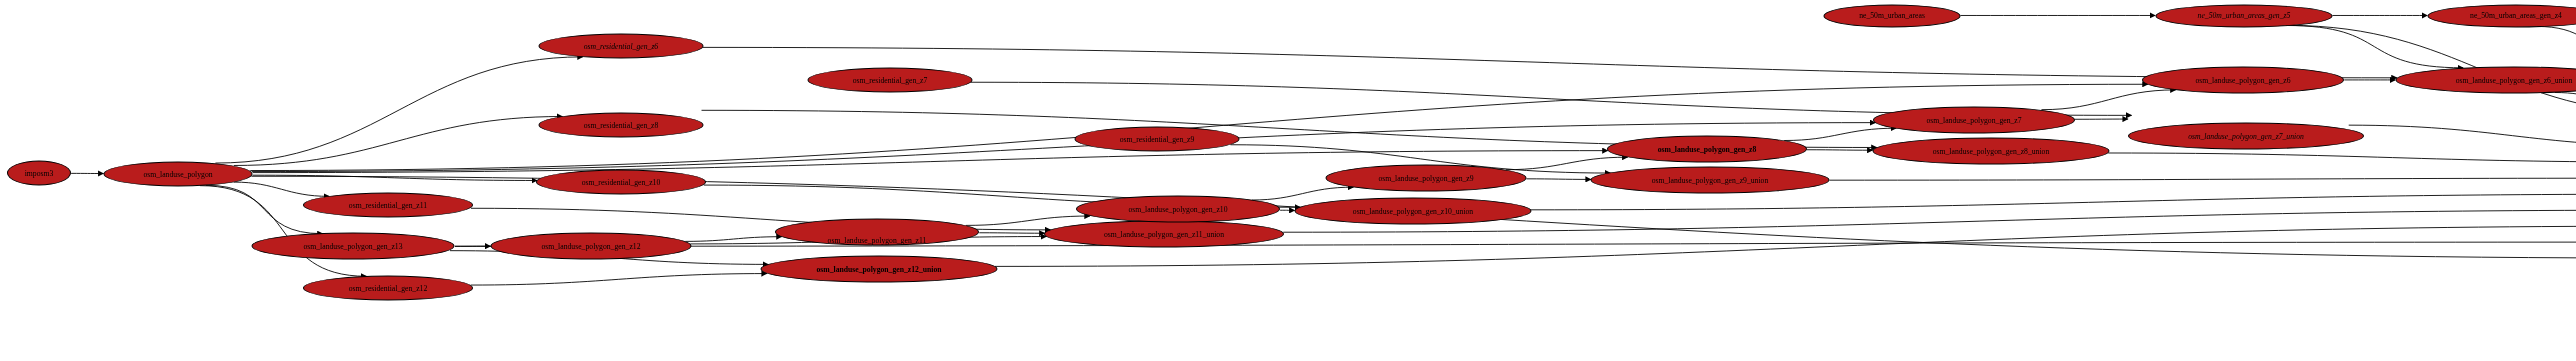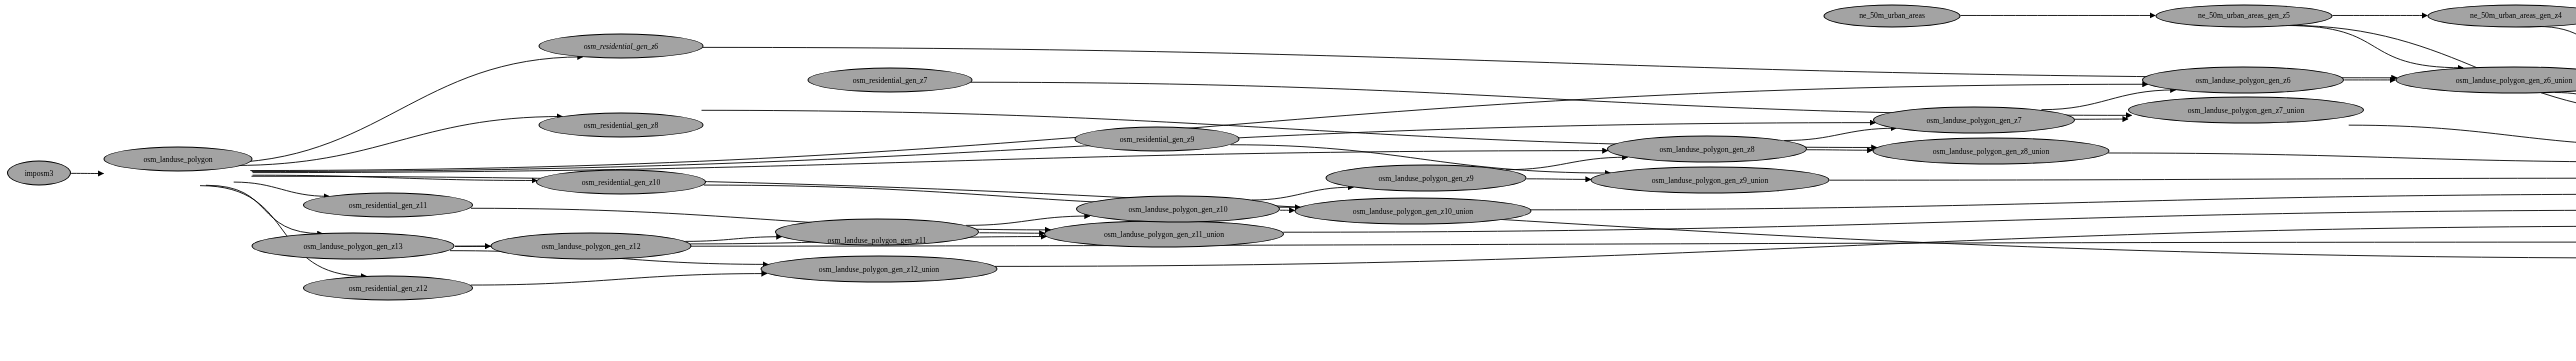--- a/index.html
+++ b/index.html
@@ -19,21 +19,21 @@
     left: 0; top: 0;
     width: 2741px;
     height: 362px;
     pointer-events: none;
   }
   .node {
     position: absolute;
     transform: translate(-50%, -50%);
     border: 0.8px solid #000000;
     border-radius: 50%;
-    background: #a3a3a3;
+    background: #b91c1c;
     display: flex;
     align-items: center;
     justify-content: center;
     white-space: nowrap;
     color: #000000;
     font-size: 7.7px;
     line-height: 1;
     box-sizing: border-box;
   }
 </style>
@@ -93,21 +93,21 @@
         <path d="M 2970.3 406.9 C 3971.4 406.9 4193.9 376.5 5195.0 376.5" marker-end="url(#arrow)"></path>
         <path d="M 2490.7 450.3 C 3707.6 450.3 3978.1 407.5 5195.0 407.5" marker-end="url(#arrow)"></path>
         <path d="M 1931.0 516.6 C 3399.8 516.6 3726.2 438.5 5195.0 438.5" marker-end="url(#arrow)"></path>
         <path d="M 883.0 477.6 C 2823.4 477.6 3254.6 469.5 5195.0 469.5" marker-end="url(#arrow)"></path>
       </g>
   </svg>
   <div id="nodes-layer">
       <div class="node" style="left: 39px; top: 173px; width: 64px; height: 25px;">
         <span>imposm3</span>
       </div>
-      <div class="node" style="left: 178px; top: 159px; width: 149px; height: 25px;">
+      <div class="node" style="left: 178px; top: 174px; width: 149px; height: 25px;">
         <span>osm_landuse_polygon</span>
       </div>
       <div class="node" style="left: 621px; top: 46px; width: 165px; height: 25px; font-style: italic;">
         <span>osm_residential_gen_z6</span>
       </div>
       <div class="node" style="left: 890px; top: 80px; width: 165px; height: 25px;">
         <span>osm_residential_gen_z7</span>
       </div>
       <div class="node" style="left: 621px; top: 108px; width: 165px; height: 25px; margin-top: 17px;">
         <span>osm_residential_gen_z8</span>
@@ -123,63 +123,63 @@
       </div>
       <div class="node" style="left: 388px; top: 288px; width: 170px; height: 25px;">
         <span>osm_residential_gen_z12</span>
       </div>
       <div class="node" style="left: 353px; top: 246px; width: 203px; height: 27px;">
         <span>osm_landuse_polygon_gen_z13</span>
       </div>
       <div class="node" style="left: 591px; top: 246px; width: 201px; height: 27px;">
         <span>osm_landuse_polygon_gen_z12</span>
       </div>
-      <div class="node" style="left: 879px; top: 269px; width: 237px; height: 27px;">
+      <div class="node" style="left: 879px; top: 269px; width: 237px; height: 27px; font-weight: bold;">
         <span>osm_landuse_polygon_gen_z12_union</span>
       </div>
       <div class="node" style="left: 877px; top: 232px; width: 204px; height: 27px; align-items: flex-end;">
         <span>osm_landuse_polygon_gen_z11</span>
       </div>
       <div class="node" style="left: 1164px; top: 234px; width: 240px; height: 27px; justify-content: center;">
         <span>osm_landuse_polygon_gen_z11_union</span>
       </div>
       <div class="node" style="left: 1178px; top: 209px; width: 204px; height: 27px;">
         <span>osm_landuse_polygon_gen_z10</span>
       </div>
       <div class="node" style="left: 1413px; top: 211px; width: 237px; height: 27px;">
         <span>osm_landuse_polygon_gen_z10_union</span>
       </div>
       <div class="node" style="left: 1426px; top: 178px; width: 201px; height: 27px;">
         <span>osm_landuse_polygon_gen_z9</span>
       </div>
       <div class="node" style="left: 1710px; top: 180px; width: 239px; height: 27px;">
         <span>osm_landuse_polygon_gen_z9_union</span>
       </div>
-      <div class="node" style="left: 1707px; top: 149px; width: 200px; height: 27px;">
+      <div class="node" style="left: 1707px; top: 149px; width: 200px; height: 27px; font-weight: bold;">
         <span>osm_landuse_polygon_gen_z8</span>
       </div>
       <div class="node" style="left: 1991px; top: 151px; width: 237px; height: 27px;">
         <span>osm_landuse_polygon_gen_z8_union</span>
       </div>
       <div class="node" style="left: 1974px; top: 120px; width: 202px; height: 27px;">
         <span>osm_landuse_polygon_gen_z7</span>
       </div>
-      <div class="node" style="left: 2246px; top: 110px; width: 236px; height: 27px;">
+      <div class="node" style="left: 2246px; top: 136px; width: 236px; height: 27px; font-style: italic;">
         <span>osm_landuse_polygon_gen_z7_union</span>
       </div>
       <div class="node" style="left: 2243px; top: 80px; width: 202px; height: 27px; align-items: center;">
         <span>osm_landuse_polygon_gen_z6</span>
       </div>
       <div class="node" style="left: 2514px; top: 80px; width: 237px; height: 27px;">
         <span>osm_landuse_polygon_gen_z6_union</span>
       </div>
       <div class="node" style="left: 1892px; top: 15.5px; width: 137px; height: 23px;">
         <span>ne_50m_urban_areas</span>
       </div>
-      <div class="node" style="left: 2244px; top: 15.5px; width: 177px; height: 23px;">
+      <div class="node" style="left: 2244px; top: 15.5px; width: 177px; height: 23px; font-style: italic;">
         <span>ne_50m_urban_areas_gen_z5</span>
       </div>
       <div class="node" style="left: 2516px; top: 15.5px; width: 177px; height: 23px;">
         <span>ne_50m_urban_areas_gen_z4</span>
       </div>
     </div>
   <div id="legend-layer"></div>
 </div>
 
 

